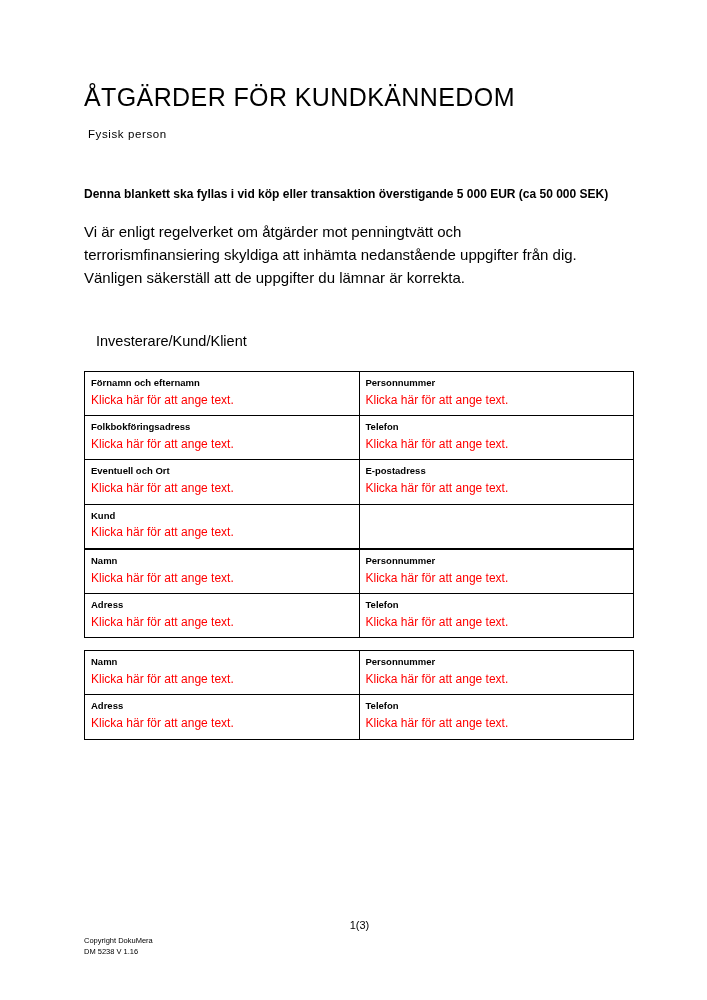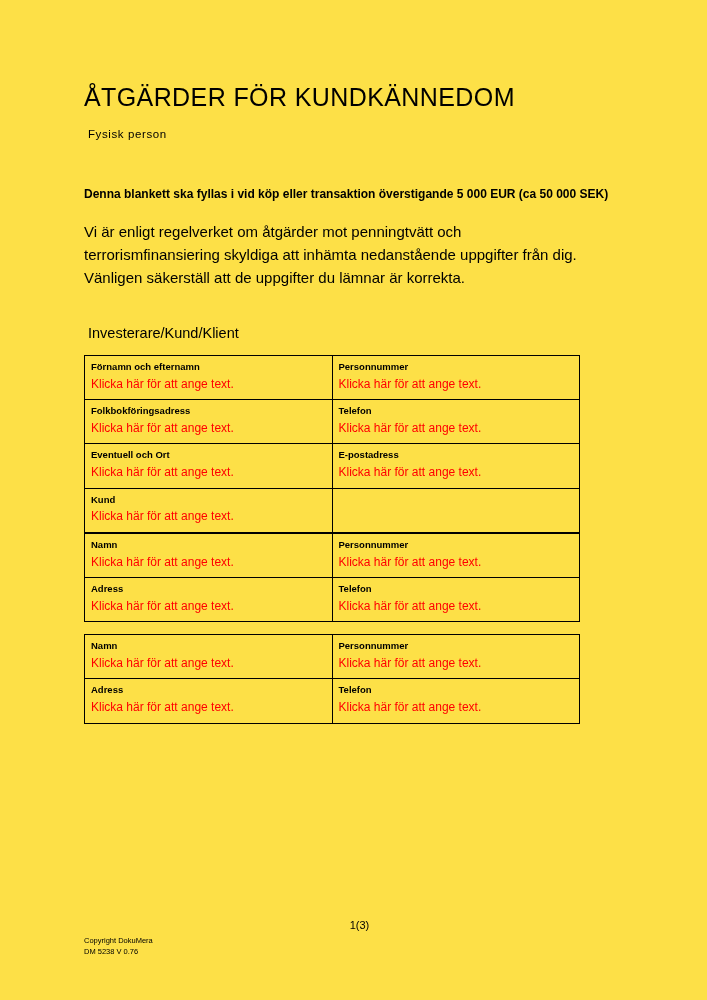--- a/index.html
+++ b/index.html
@@ -7,21 +7,21 @@
     padding: 0;
     background: #7a7a7a;
   }
   body {
     font-family: "Liberation Sans", sans-serif;
   }
   .page {
     position: relative;
     width: 707px;
     height: 1000px;
-    background: #fde047;
+    background: #ffffff;
     overflow: hidden;
     box-sizing: border-box;
   }
   .content {
     position: absolute;
     left: 84px;
     top: 0;
     width: 546px;
   }
   .doc-title {
@@ -55,28 +55,28 @@
     color: #000000;
     margin: 0;
     padding-top: 17px;
     line-height: 1.55;
     max-width: 515px;
   }
   .section-heading {
     font-size: 14.5px;
     font-weight: 400;
     color: #000000;
-    margin: 4px;
+    margin: 12px;
     padding-top: 31px;
     padding-bottom: 9px;
     line-height: 1.2;
   }
   table.form-table {
     border-collapse: collapse;
-    width: 496px;
+    width: 550px;
     table-layout: fixed;
   }
   table.form-table td {
     border: 1px solid #000000;
     vertical-align: top;
     padding: 5px 6px 6px 6px;
     width: 50%;
     height: 26px;
   }
   td.empty-cell {
@@ -223,15 +223,15 @@
         </tr>
       </tbody>
     </table>
 
   </div>
 
   <div class="page-number">1(3)</div>
 
   <div class="footer">
     <div>Copyright DokuMera</div>
-    <div>DM 5238 V 0.76</div>
+    <div>DM 5238 V 1.16</div>
   </div>
 </div>
 
 </body></html>

